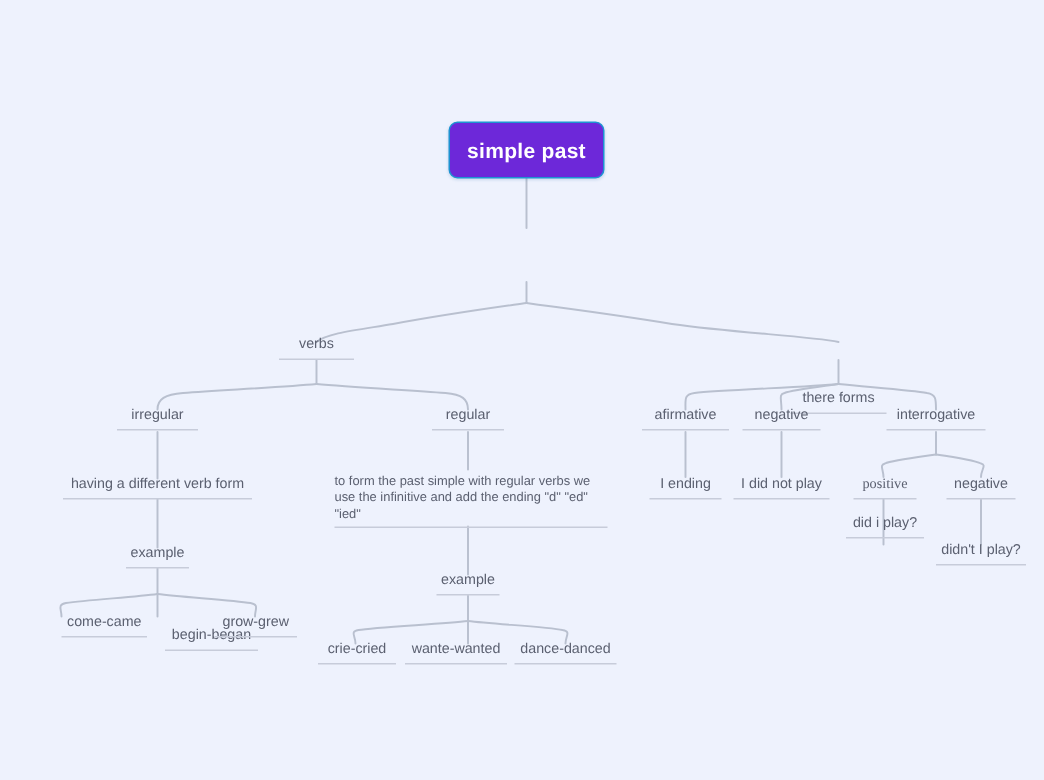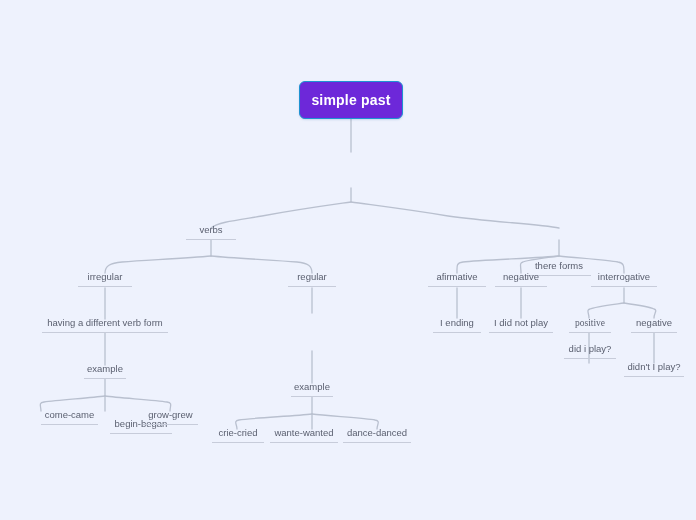--- a/index.html
+++ b/index.html
@@ -146,20 +146,23 @@
   </div>
 
   <div class="node node-line" style="left:288px; top:271px; width:48px;">
     <span>regular</span>
   </div>
 
   <div class="node node-line" style="left:42px; top:317px; width:126px;">
     <span>having a different verb form</span>
   </div>
 
+  <div class="node node-line multi" style="left:223px; top:315px; width:182px;">
+    <span>to form the past simple with regular verbs we use the infinitive and add the ending "d" "ed" "ied"</span>
+  </div>
 
   <div class="node node-line" style="left:84px; top:363px; width:42px;">
     <span>example</span>
   </div>
 
   <div class="node node-line" style="left:291px; top:381px; width:42px;">
     <span>example</span>
   </div>
 
   <div class="node node-line" style="left:13px; top:409px; width:57px;margin-left:28px;">

